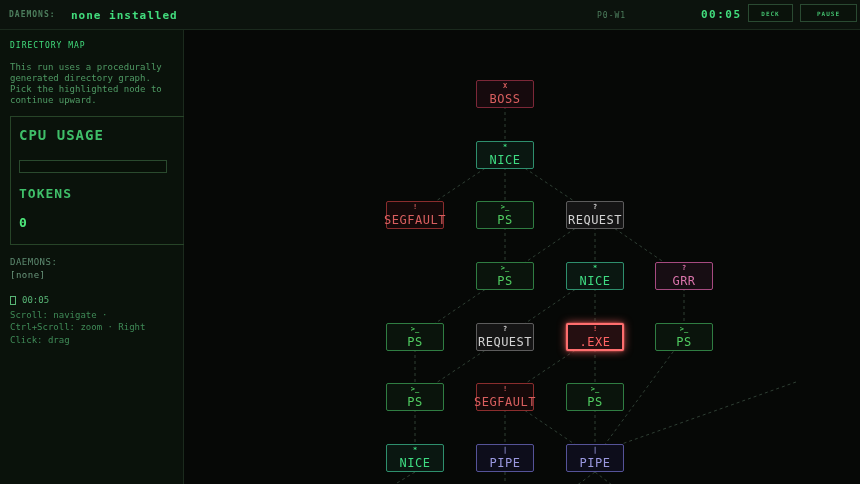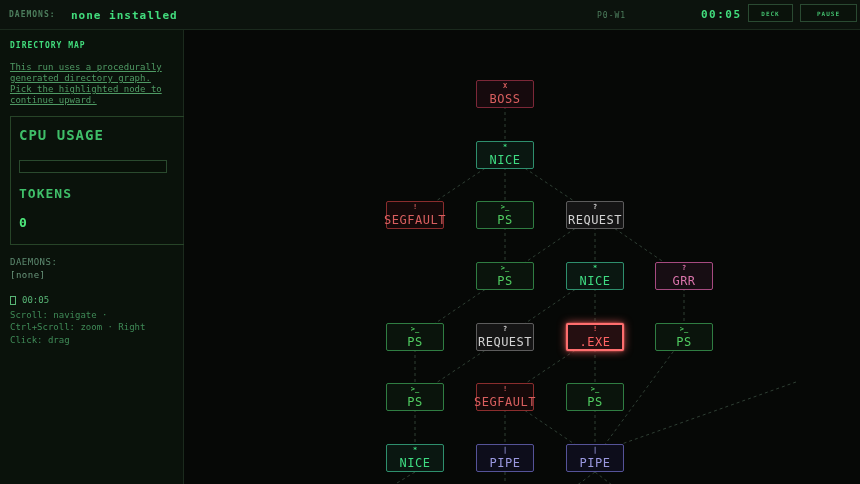--- a/index.html
+++ b/index.html
@@ -19,22 +19,22 @@
               letter-spacing:1.5px; color:#42dd7d; }
   .tb-btn { position:absolute; top:4px; height:18px; background:#0a120b;
             border:1px solid #2a4a32; color:#42bd6d; font-family:inherit;
             font-size:6px; font-weight:bold; letter-spacing:1px; cursor:pointer; }
   .tb-btn.deck  { left:748px; width:45px; }
   .tb-btn.pause { left:800px; width:57px; }
 
   
   .sidebar { position:absolute; top:30px; left:0; width:184px; height:454px;
              background:#0a120b; border-right:1px solid #1b2a1d; padding:9px 10px; }
-  .sb-title { font-size:8px; font-weight:bold; letter-spacing:1px; color:#42dd7d; margin-top:2px; }
-  .sb-desc  { font-size:9px; line-height:1.23; color:#4f9a64; margin-top:12px; width:160px;text-decoration:underline; }
+  .sb-title { font-size:8px; font-weight:normal; letter-spacing:1px; color:#42dd7d; margin-top:2px; }
+  .sb-desc  { font-size:9px; line-height:1.23; color:#4f9a64; margin-top:12px; width:160px; }
   .stats-box { margin-top:10px; border:1px solid #274428; padding:10px 8px 14px 8px; width:188px; }
   .cpu-label { font-size:14px; font-weight:bold; letter-spacing:1px; color:#3fbf69; }
   .cpu-value { font-size:13px; font-weight:bold; letter-spacing:1px; color:#4ee87c; margin-top:13px; }
   .progress  { margin-top:17px; height:13px; width:148px; border:1px solid #2a4a2e; background:#081008; }
   .tokens-label { font-size:13px; font-weight:bold; letter-spacing:1px; color:#3fbf69; margin-top:13px; }
   .tokens-value { font-size:13px; font-weight:bold; color:#4ee87c; margin-top:14px; }
   .sb-daemons-label { font-size:9px; color:#5d8a70; margin-top:12px; letter-spacing:.5px; }
   .sb-daemons-value { font-size:9px; color:#69957b; margin-top:3px; letter-spacing:.5px; }
   .timer-row { margin-top:15px; font-size:9px; color:#58b576; display:flex; align-items:center; gap:6px; }
   .timer-glyph { display:inline-block; width:6px; height:9px; border:1px solid #58b576; }

